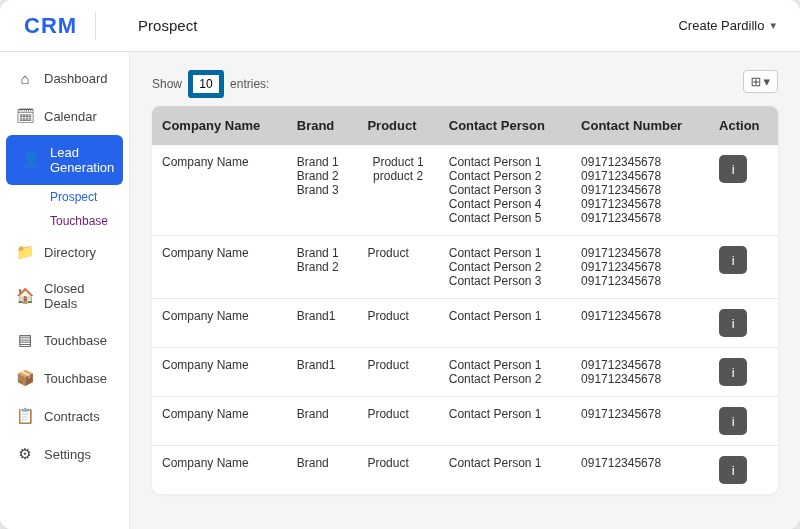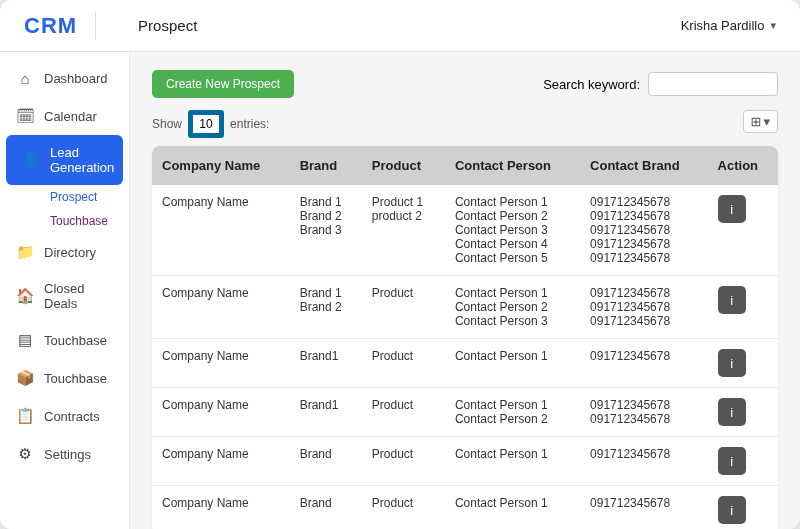--- a/index.html
+++ b/index.html
@@ -40,21 +40,21 @@
 
 <div class="app-container">
 
   <div class="top-bar">
     <div style="display:flex;align-items:center;gap:0;">
       <span class="crm-logo">CRM</span>
       <span style="width:1px;height:28px;background:#e0e0e0;margin:0 18px;display:inline-block;"></span>
       <span class="top-bar-title">Prospect</span>
     </div>
     <div class="user-info">
-      <span>Krisha Pardillo</span>
+      <span>Create Pardillo</span>
       <span class="user-chevron">▾</span>
     </div>
   </div>
 
   <div class="main-layout">
 
     <div class="sidebar">
       <div class="sidebar-item">
         <span class="icon">⌂</span>
         <span>Dashboard</span>
@@ -91,57 +91,50 @@
         <span class="icon">📋</span>
         <span>Contracts</span>
       </div>
       <div class="sidebar-item">
         <span class="icon">⚙</span>
         <span>Settings</span>
       </div>
     </div>
 
     <div class="content-area">
-      <div class="content-header">
-        <button class="btn-create">Create New Prospect</button>
-        <div class="search-bar">
-          <span>Search keyword:</span>
-          <input class="search-input" type="text" style="">
-        </div>
-      </div>
       <div class="entries-row">
         <div style="display:flex;align-items:center;gap:6px;">
           <span>Show</span>
           <input class="entries-input" type="text" value="10" style="">
           <span>entries:</span>
         </div>
         <div class="col-toggle">
           <span>⊞</span>
           <span>▾</span>
         </div>
       </div>
 
       <table class="data-table">
         <thead>
           <tr>
             <th>Company Name</th>
             <th>Brand</th>
             <th>Product</th>
             <th>Contact Person</th>
-            <th>Contact Brand</th>
+            <th>Contact Number</th>
             <th>Action</th>
           </tr>
         </thead>
         <tbody id="table-body">
         <tr>
               <td style="white-space: pre-line;">Company Name</td>
               <td style="white-space: pre-line;">Brand 1
 Brand 2
 Brand 3</td>
-              <td style="white-space: pre-line;">Product 1
+              <td style="white-space: pre-line; text-align: center;">Product 1
 product 2</td>
               <td style="white-space: pre-line;">Contact Person 1
 Contact Person 2
 Contact Person 3
 Contact Person 4
 Contact Person 5</td>
               <td style="white-space: pre-line;">091712345678
 091712345678
 091712345678
 091712345678

